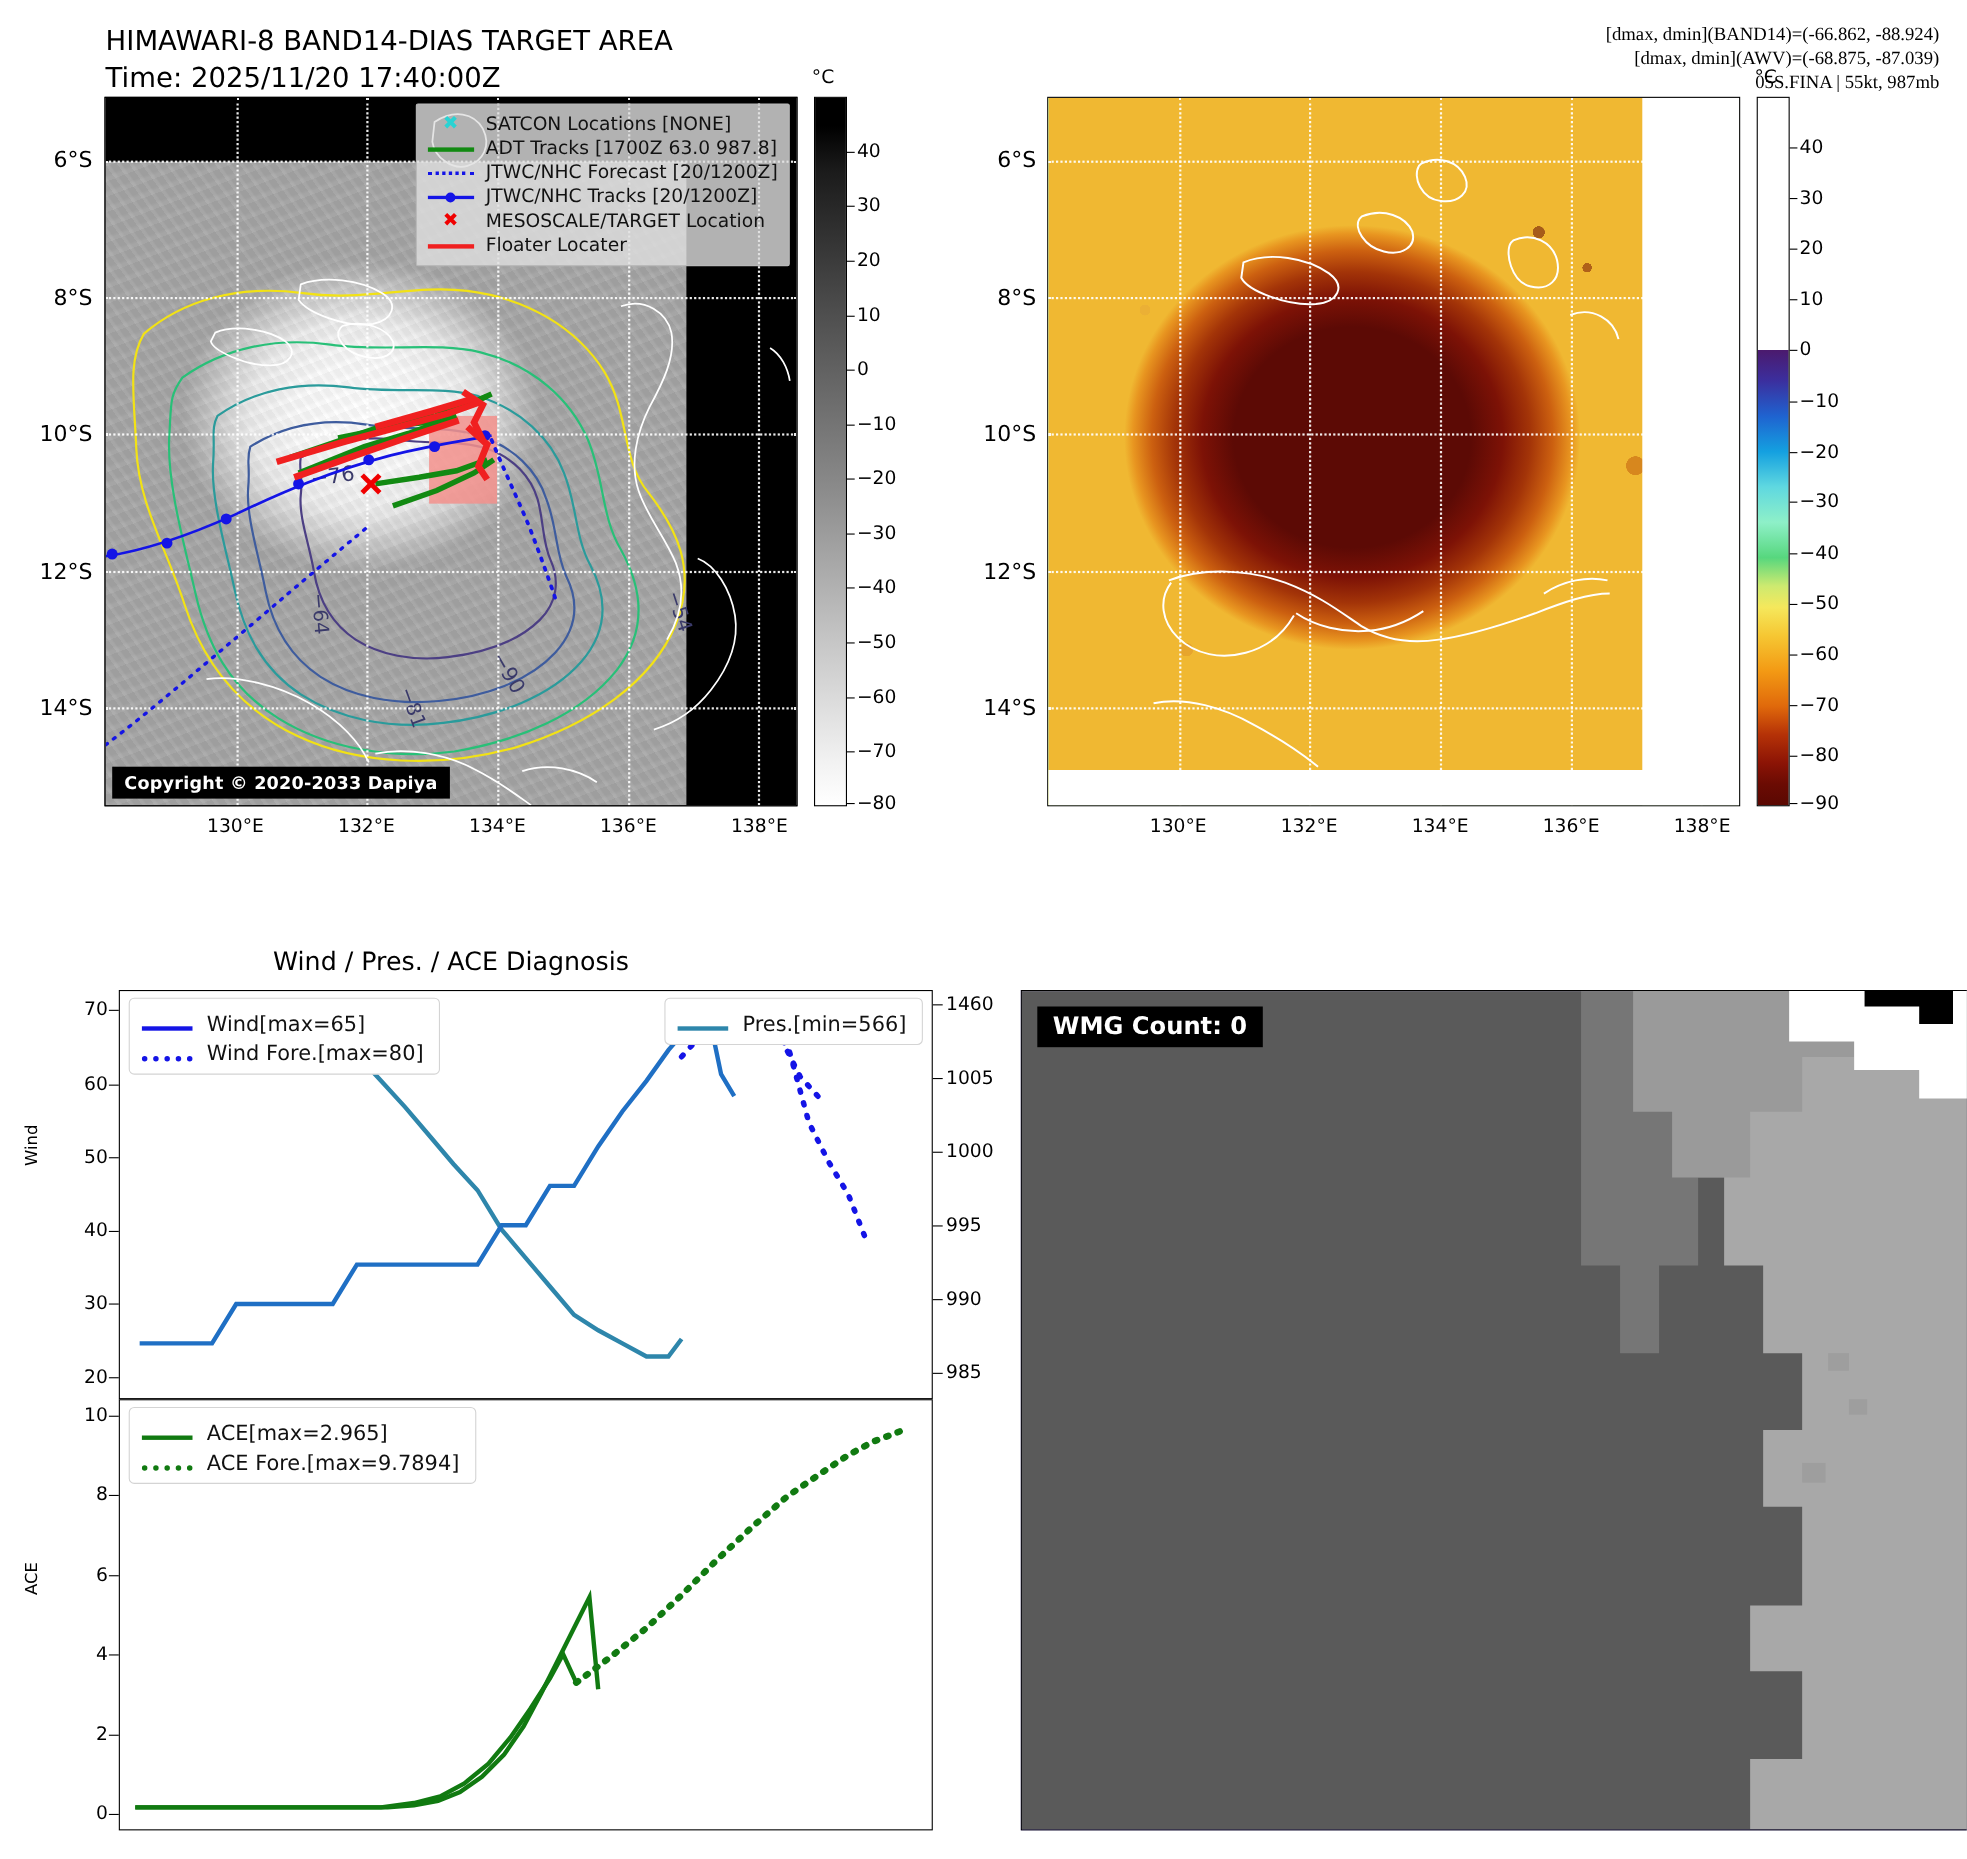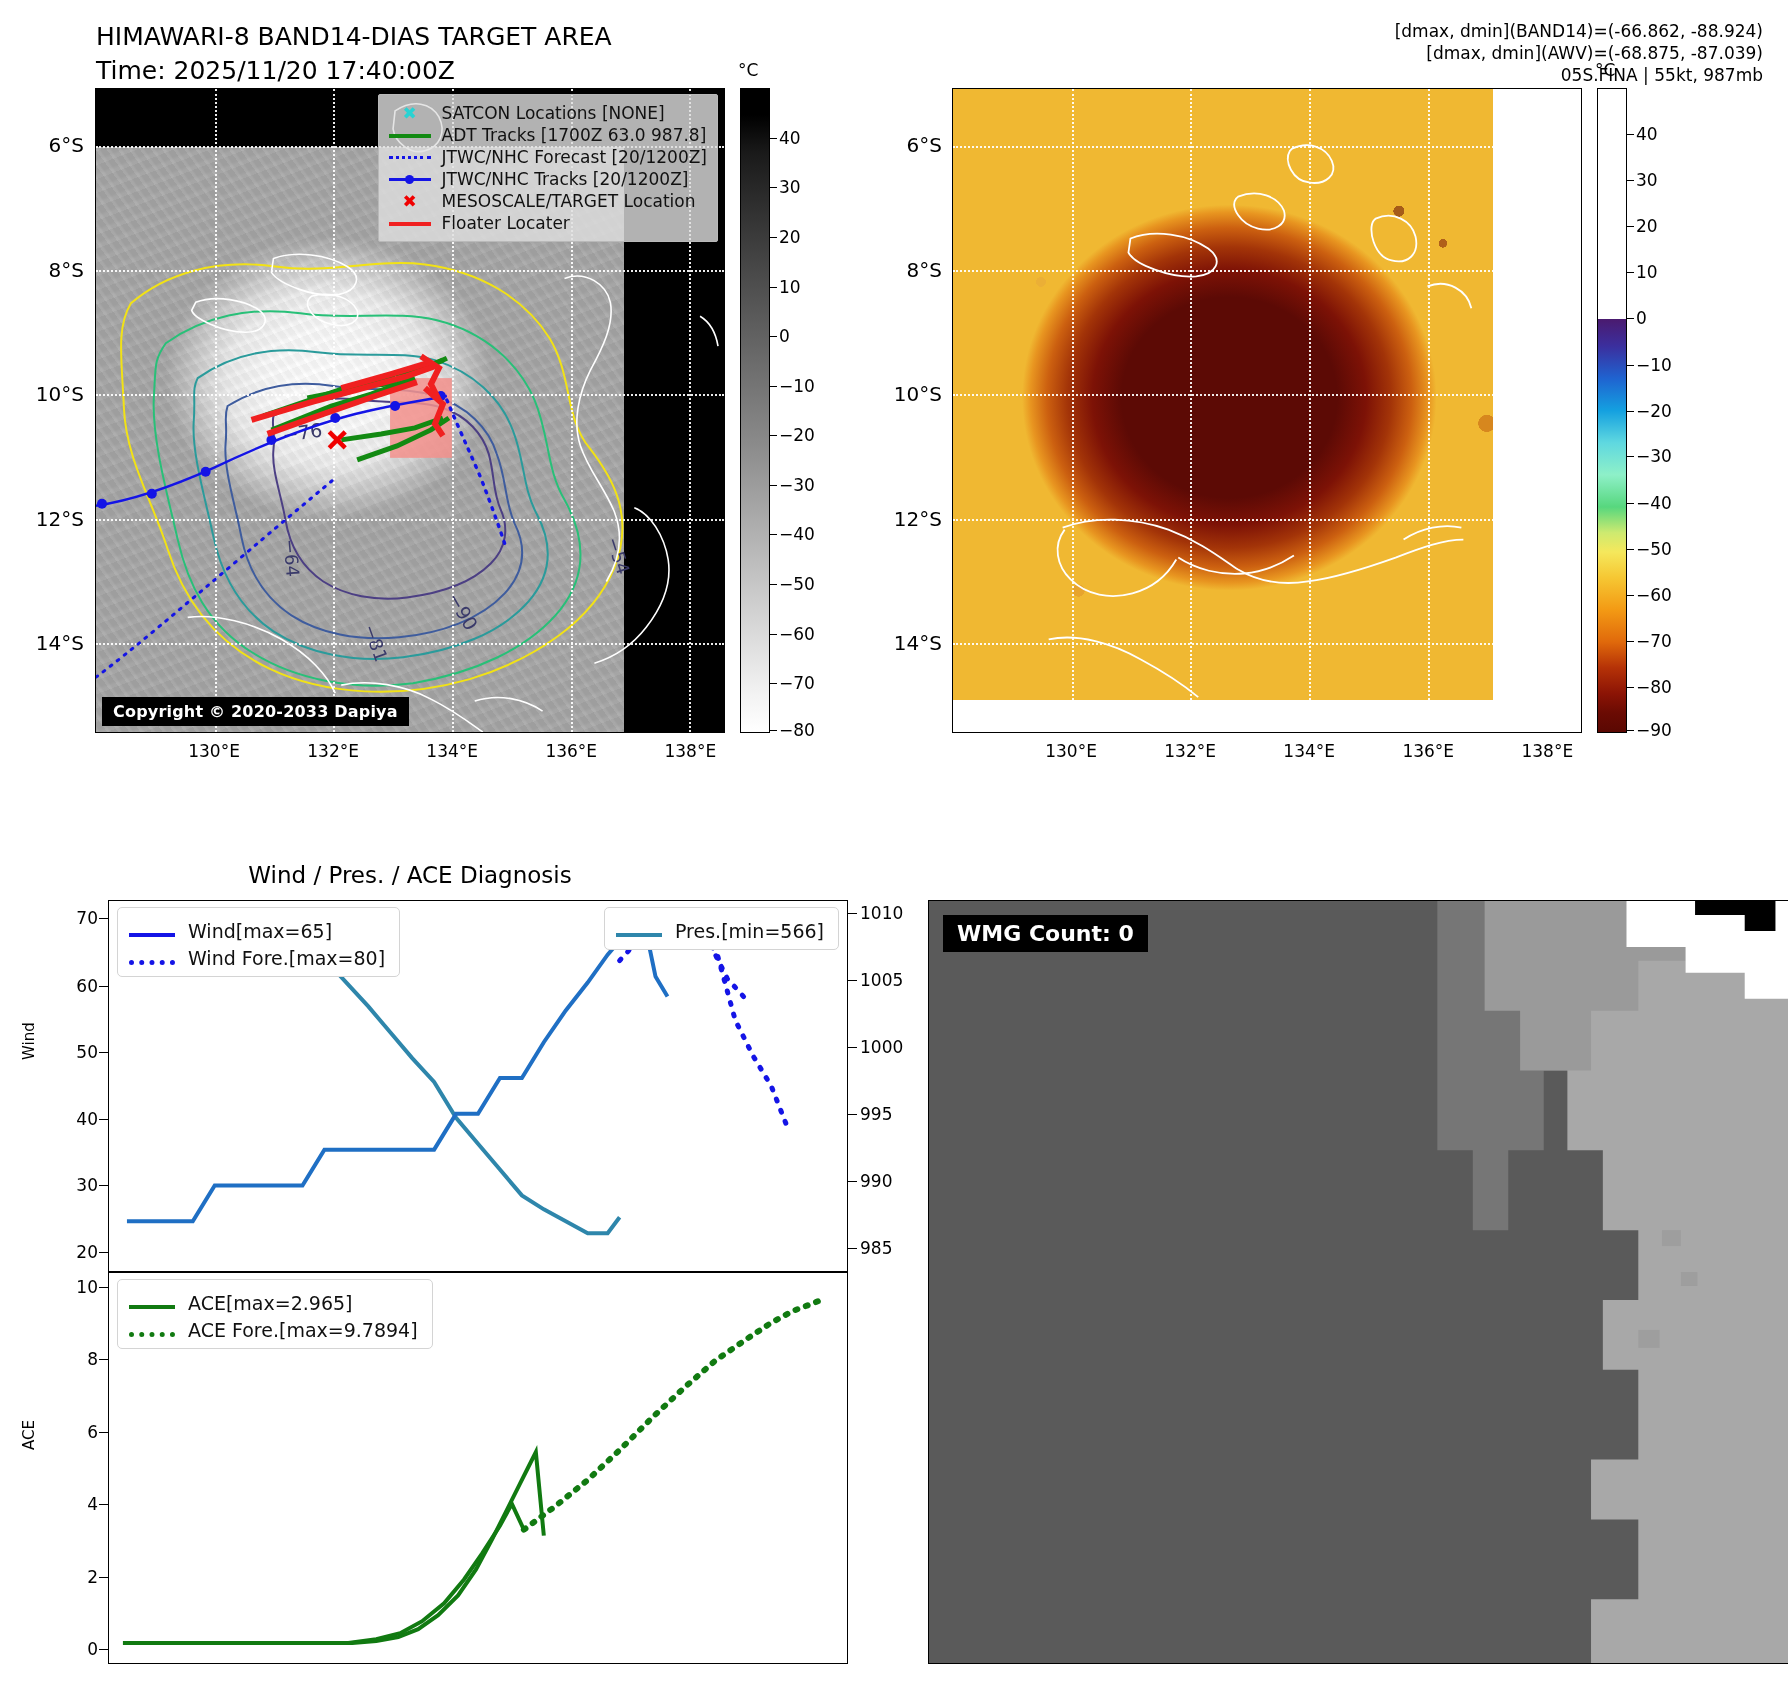--- a/index.html
+++ b/index.html
@@ -4,21 +4,21 @@
 <style>
   html,body{margin:0;padding:0;background:#ffffff;}
   body{width:1788px;height:1690px;font-family:"DejaVu Sans","Liberation Sans",sans-serif;color:#000;position:relative;overflow:hidden;}
 
   .abs{position:absolute;}
 
   
   #title-block{left:96px;top:20px;}
   #title-block .line{font-size:25px;line-height:34px;white-space:nowrap;}
   #header-right{right:25px;top:20px;text-align:right;}
-  #header-right .line{font-size:17px;line-height:22px;white-space:nowrap;}
+  #header-right .line{font-size:17px;line-height:22px;white-space:nowrap;font-family:Liberation Serif, serif;}
   .axbox{position:absolute;box-sizing:border-box;border:1.6px solid #000;overflow:hidden;}
 
   
   #map-left{left:95px;top:88px;width:630px;height:645px;background:#000;}
   #map-right{left:952px;top:88px;width:630px;height:645px;background:#fff;}
 
   .sat-gray{position:absolute;left:0;top:0;width:100%;height:100%;
      background:
        radial-gradient(ellipse 26% 22% at 37% 45%, #ffffff 0%, #fafafa 38%, #ededed 62%, #d2d2d2 78%, #a8a8a8 100%),
        radial-gradient(ellipse 46% 42% at 38% 46%, rgba(220,220,220,.95) 0%, rgba(160,160,160,.55) 55%, rgba(120,120,120,0) 100%),
@@ -453,21 +453,21 @@
   <span class="ytick" style="top:58.8%">40</span>
   <i class="tickmark" style="left:-9px;top:58.8%"></i>
   <span class="ytick" style="top:76.6%">30</span>
   <i class="tickmark" style="left:-9px;top:76.6%"></i>
   <span class="ytick" style="top:94.5%">20</span>
   <i class="tickmark" style="left:-9px;top:94.5%"></i>
 </div>
 <div class="abs axlabel" style="left:20px;top:1060px;transform:rotate(-90deg);transform-origin:left top;">Wind</div>
 
 <div class="abs" style="left:848px;top:900px;width:0;height:372px;">
-  <span class="ytick-r" style="top:3.5%">1010</span>
+  <span class="ytick-r" style="top:3.5%">1460</span>
   <i class="tickmark" style="left:0;top:3.5%"></i>
   <span class="ytick-r" style="top:21.5%">1005</span>
   <i class="tickmark" style="left:0;top:21.5%"></i>
   <span class="ytick-r" style="top:39.5%">1000</span>
   <i class="tickmark" style="left:0;top:39.5%"></i>
   <span class="ytick-r" style="top:57.5%">995</span>
   <i class="tickmark" style="left:0;top:57.5%"></i>
   <span class="ytick-r" style="top:75.5%">990</span>
   <i class="tickmark" style="left:0;top:75.5%"></i>
   <span class="ytick-r" style="top:93.5%">985</span>

